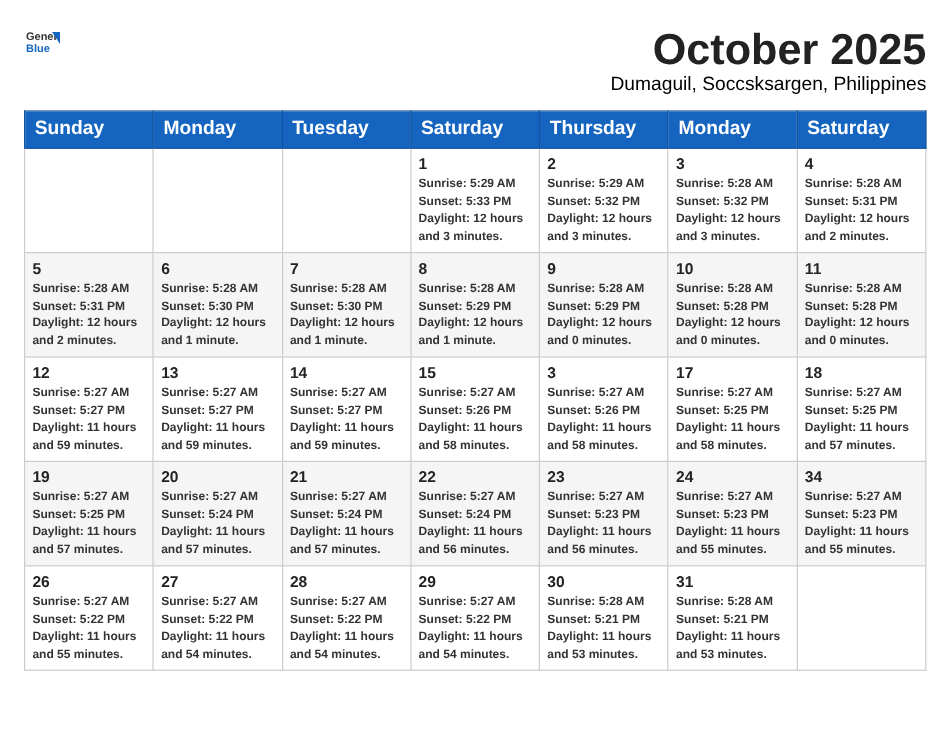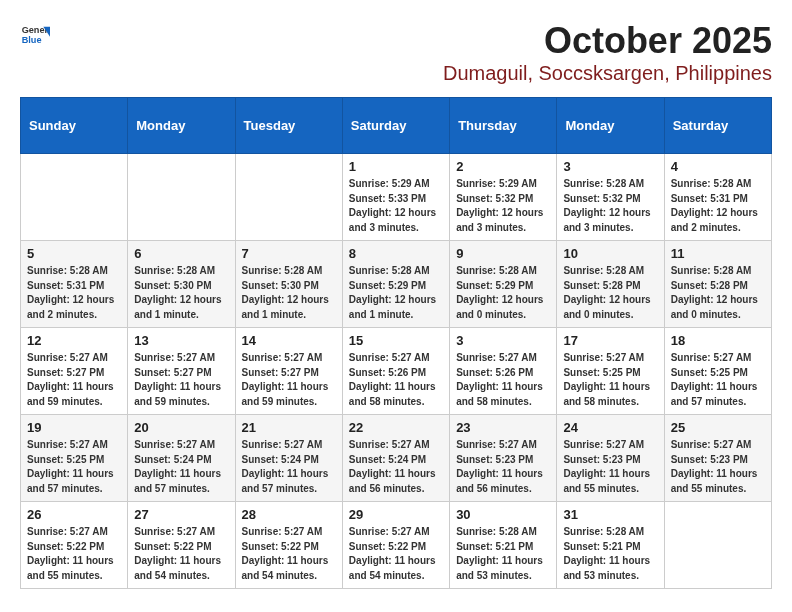--- a/index.html
+++ b/index.html
@@ -27,34 +27,34 @@
     }
     .title-block {
       text-align: right;
     }
     .month-title {
       font-size: 36px;
       font-weight: bold;
       color: #222;
     }
     .location-title {
-      font-size: 20px;
-      color: #7f1d1d;
+      font-size: 16px;
+      color: #000000;
     }
     .calendar {
       width: 100%;
       border-collapse: collapse;
       border: 1px solid #ccc;
     }
     .calendar th {
       background-color: #1565c0;
       color: #fff;
       text-align: left;
-      padding: 20px 8px;
-      font-size: 13px;
+      padding: 6px 8px;
+      font-size: 16px;
       font-weight: bold;
       border: 1px solid #1254a0;
     }
     .calendar td {
       vertical-align: top;
       padding: 5px 6px;
       border: 1px solid #ccc;
       font-size: 10.5px;
       color: #333;
       width: calc(100% / 7);
@@ -282,21 +282,21 @@
 and 56 minutes.</div>
         </td>
         <td>
           <div class="day-number">24</div>
           <div class="day-info" style="white-space: pre-line;">Sunrise: 5:27 AM
 Sunset: 5:23 PM
 Daylight: 11 hours
 and 55 minutes.</div>
         </td>
         <td>
-          <div class="day-number">25</div>
+          <div class="day-number">34</div>
           <div class="day-info" style="white-space: pre-line;">Sunrise: 5:27 AM
 Sunset: 5:23 PM
 Daylight: 11 hours
 and 55 minutes.</div>
         </td>
       </tr>
       <tr>
         <td>
           <div class="day-number">26</div>
           <div class="day-info" style="white-space: pre-line;">Sunrise: 5:27 AM

